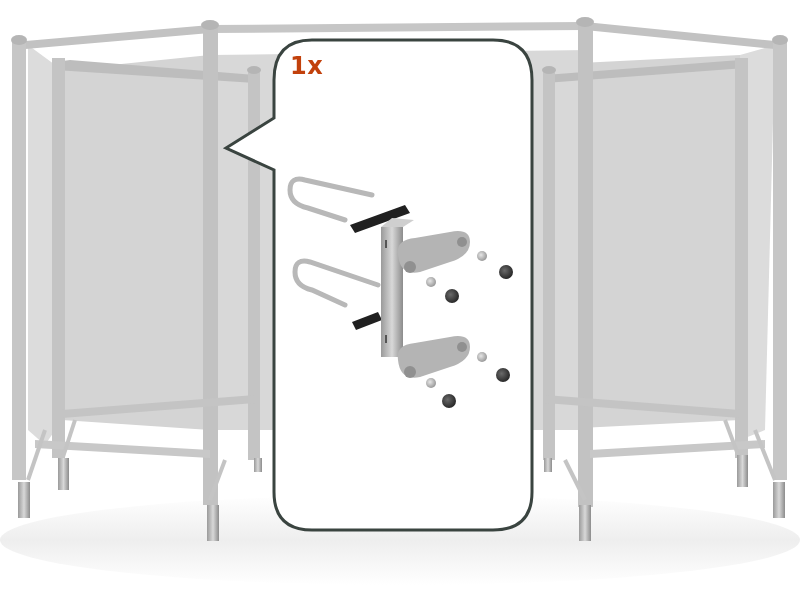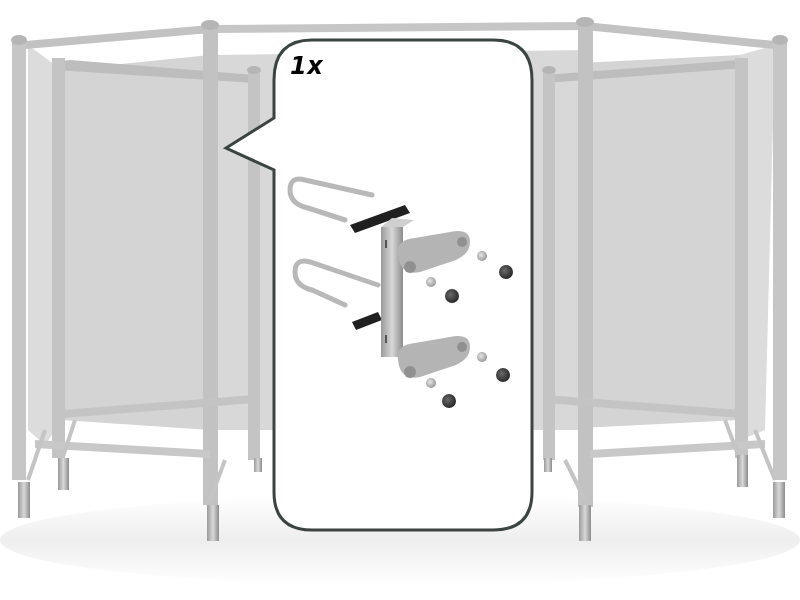--- a/index.html
+++ b/index.html
@@ -1,18 +1,18 @@
 <!DOCTYPE html>
 <html><head>
 <meta charset="utf-8">
 <style>
   html, body { margin:0; padding:0; }
   body { width:800px; height:600px; position:relative; overflow:hidden; background:#ffffff; font-family:"Liberation Sans", sans-serif; }
   #scene { position:absolute; left:0; top:0; width:800px; height:600px; }
-  .callout-label { position:absolute; left:290px; top:52px; font-family:"DejaVu Sans", sans-serif; font-weight:bold; font-size:24px; color:#000000; letter-spacing:0.5px;font-style:italic; }
+  .callout-label { position:absolute; left:290px; top:52px; font-family:"DejaVu Sans", sans-serif; font-weight:bold; font-size:24px; color:#c2410c; letter-spacing:0.5px; }
 </style>
 </head>
 <body>
 
 <svg id="scene" width="800" height="600" viewBox="0 0 800 600" xmlns="http://www.w3.org/2000/svg">
   <defs>
     <linearGradient id="metal" x1="0" x2="1" y1="0" y2="0">
       <stop offset="0" stop-color="#9a9a9a"></stop>
       <stop offset="0.5" stop-color="#d8d8d8"></stop>
       <stop offset="1" stop-color="#8c8c8c"></stop>

